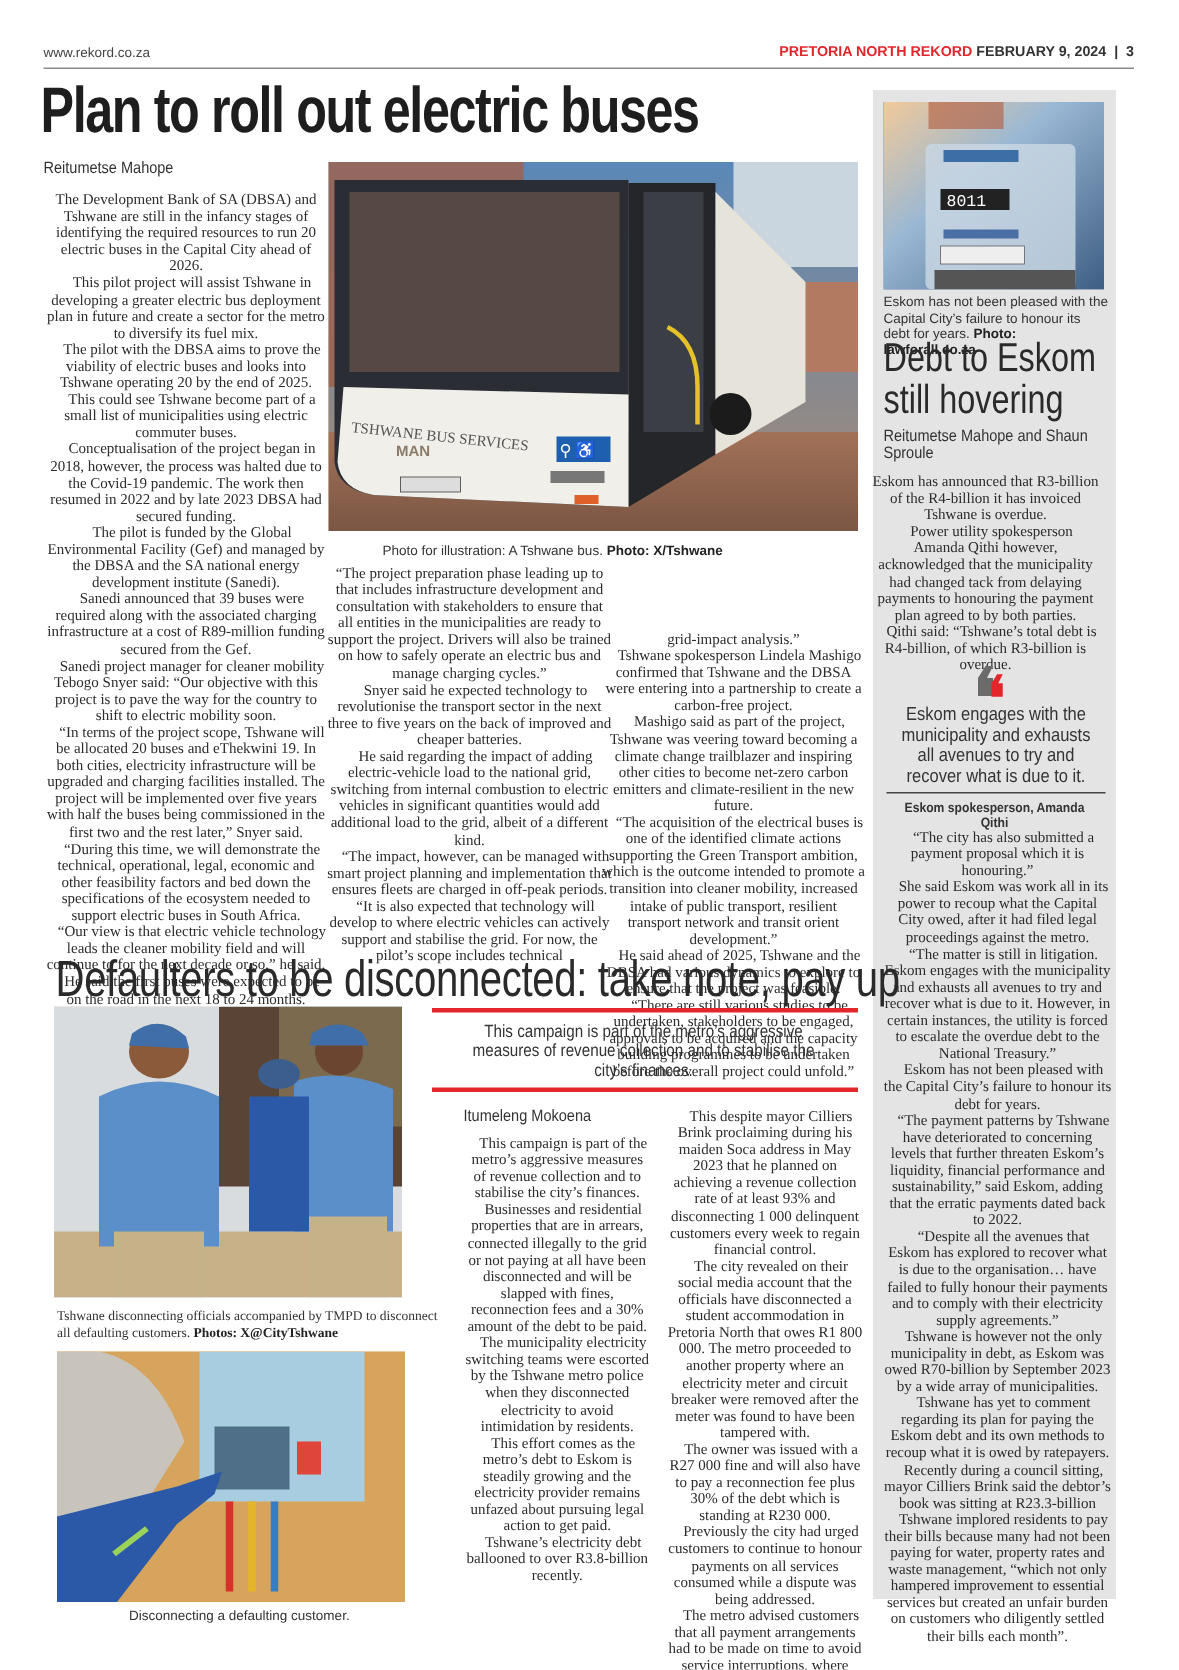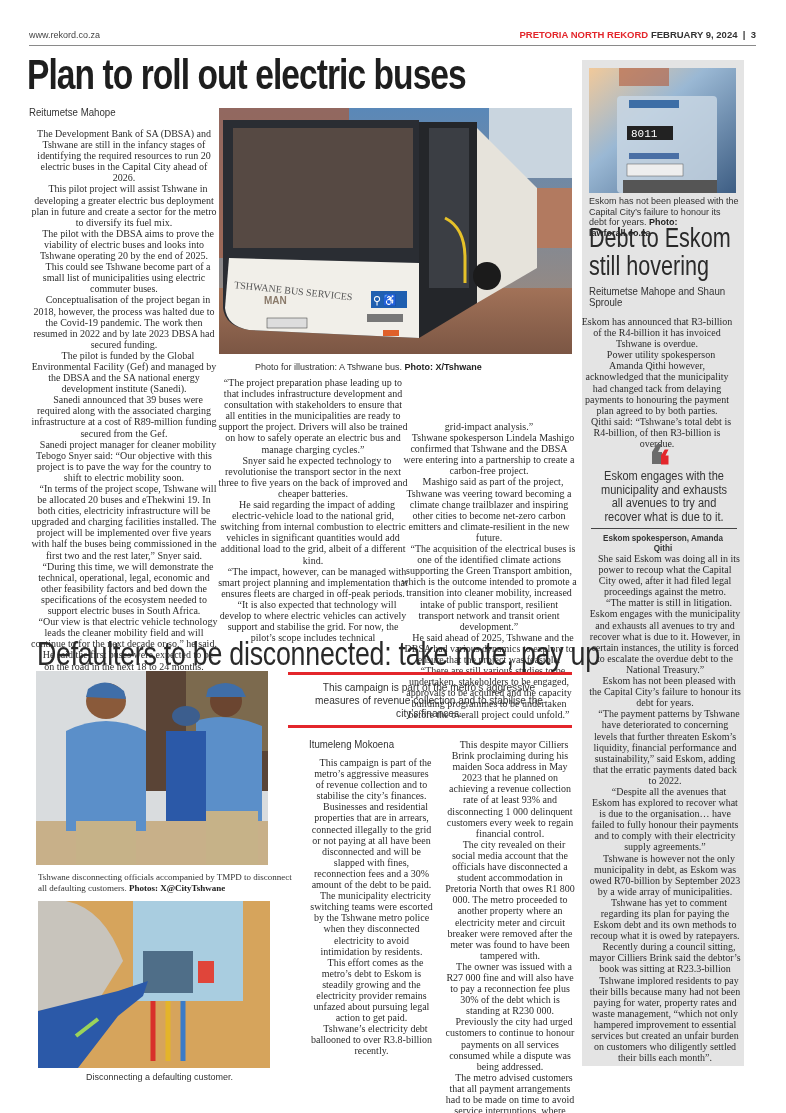--- a/index.html
+++ b/index.html
@@ -159,35 +159,36 @@
 
 <div class="abs side-head">
   <div>Debt to Eskom</div>
   <div>still hovering</div>
 </div>
 <div class="abs byline" style="left:589px;top:286px;width:170px;white-space:normal;line-height:10.5px;font-size:11px;">Reitumetse Mahope and Shaun Sproule</div>
 
 <div class="abs col" style="left:581px;top:316px;width:152px;">
   <p class="first">Eskom has announced that R3-billion of the R4-billion it has invoiced Tshwane is overdue.</p>
   <p>Power utility spokesperson Amanda Qithi however, acknowledged that the municipality had changed tack from delaying payments to honouring the payment plan agreed to by both parties.</p>
-  <p>Qithi said: “Tshwane’s total debt is R4-billion, of then R3-billion is overdue.</p>
+  <p>Qithi said: “Tshwane’s total debt is R4-billion, of which R3-billion is overdue.</p>
 </div>
 
 <div class="abs" style="left:651px;top:442px;width:24px;height:24px;">
   <svg width="24" height="24" viewBox="0 0 24 24">
     <path d="M6 2 L11 2 L7 10 L11 10 L11 22 L1 22 L1 10 Z" fill="#6b6b6b"></path>
     <path d="M17 2 L22 2 L18 10 L22 10 L22 22 L12 22 L12 10 Z" fill="#e3262b" transform="translate(1,6) scale(0.75)"></path>
   </svg>
 </div>
 <div class="abs pull-text">Eskom engages with the municipality and exhausts all avenues to try and recover what is due to it.</div>
 <div class="abs pull-rule"></div>
 <div class="abs pull-attr">Eskom spokesperson, Amanda Qithi</div>
 
 <div class="abs col" style="left:589px;top:553px;width:152px;">
-  <p>She said Eskom was doing all in its power to recoup what the Capital City owed, after it had filed legal proceedings against the metro.</p>
+  <p>“The city has also submitted a payment proposal which it is honouring.”</p>
+  <p>She said Eskom was work all in its power to recoup what the Capital City owed, after it had filed legal proceedings against the metro.</p>
   <p>“The matter is still in litigation. Eskom engages with the municipality and exhausts all avenues to try and recover what is due to it. However, in certain instances, the utility is forced to escalate the overdue debt to the National Treasury.”</p>
   <p>Eskom has not been pleased with the Capital City’s failure to honour its debt for years.</p>
   <p>“The payment patterns by Tshwane have deteriorated to concerning levels that further threaten Eskom’s liquidity, financial performance and sustainability,” said Eskom, adding that the erratic payments dated back to 2022.</p>
   <p>“Despite all the avenues that Eskom has explored to recover what is due to the organisation… have failed to fully honour their payments and to comply with their electricity supply agreements.”</p>
   <p>Tshwane is however not the only municipality in debt, as Eskom was owed R70-billion by September 2023 by a wide array of municipalities.</p>
   <p>Tshwane has yet to comment regarding its plan for paying the Eskom debt and its own methods to recoup what it is owed by ratepayers.</p>
   <p>Recently during a council sitting, mayor Cilliers Brink said the debtor’s book was sitting at R23.3-billion</p>
   <p>Tshwane implored residents to pay their bills because many had not been paying for water, property rates and waste management, “which not only hampered improvement to essential services but created an unfair burden on customers who diligently settled their bills each month”.</p>
 
 </div>

